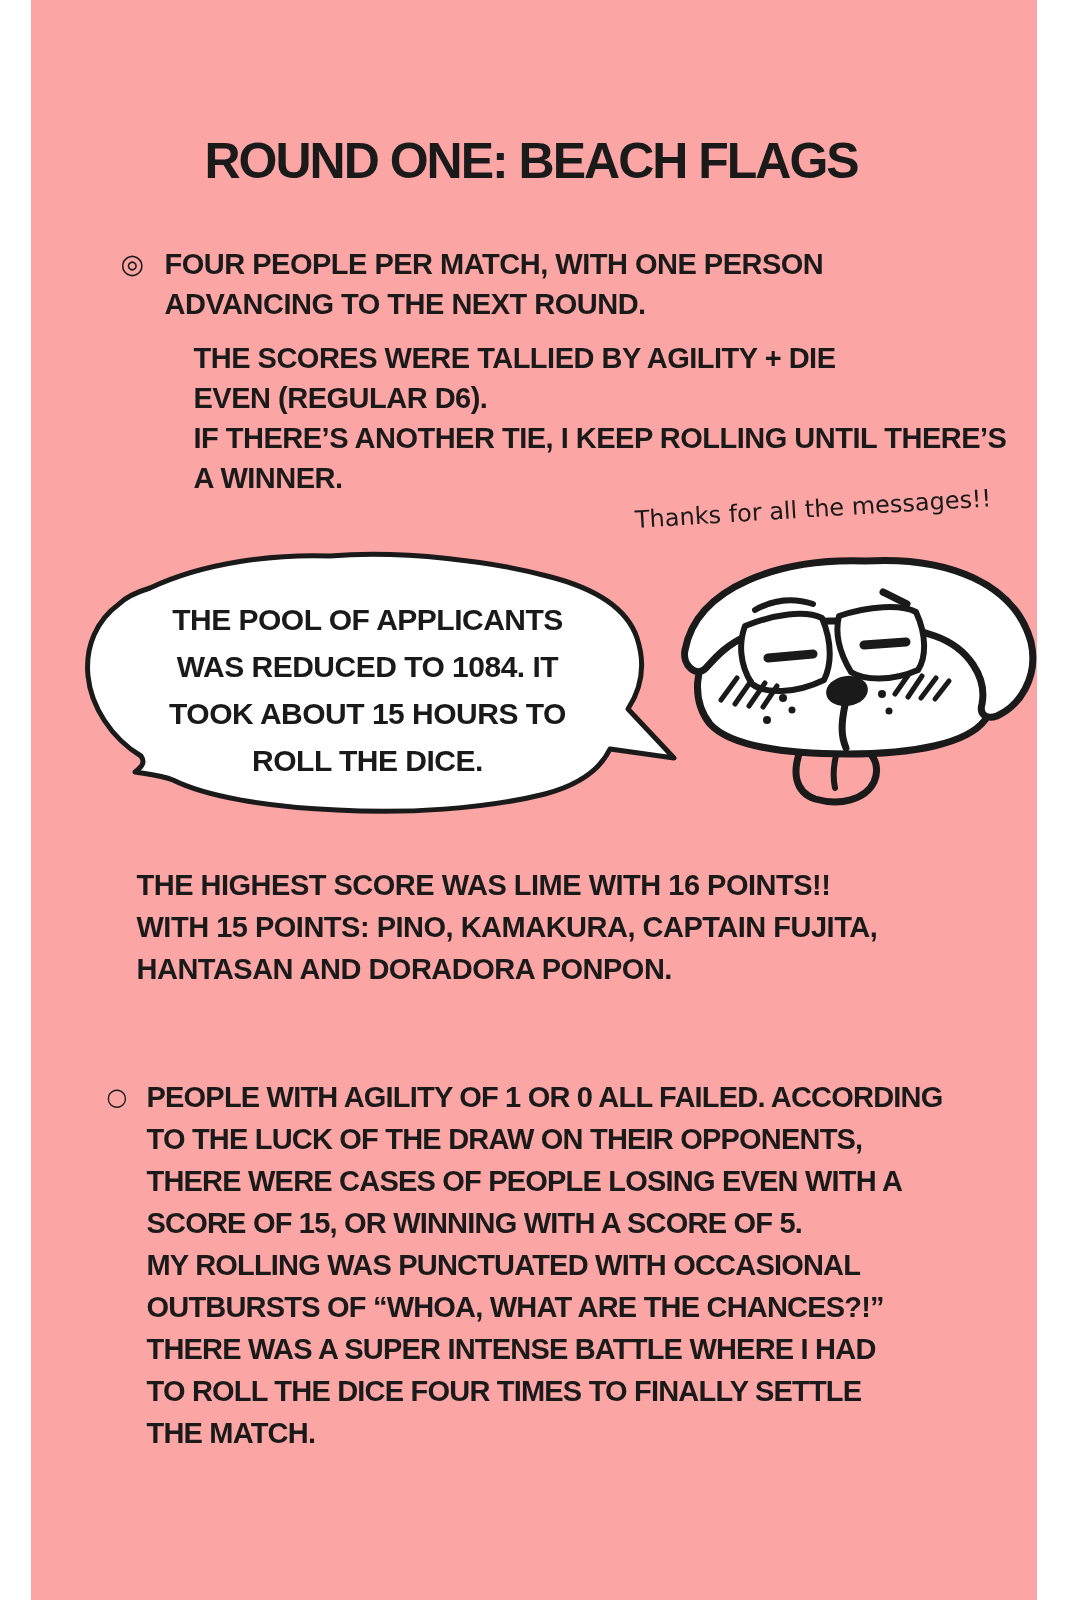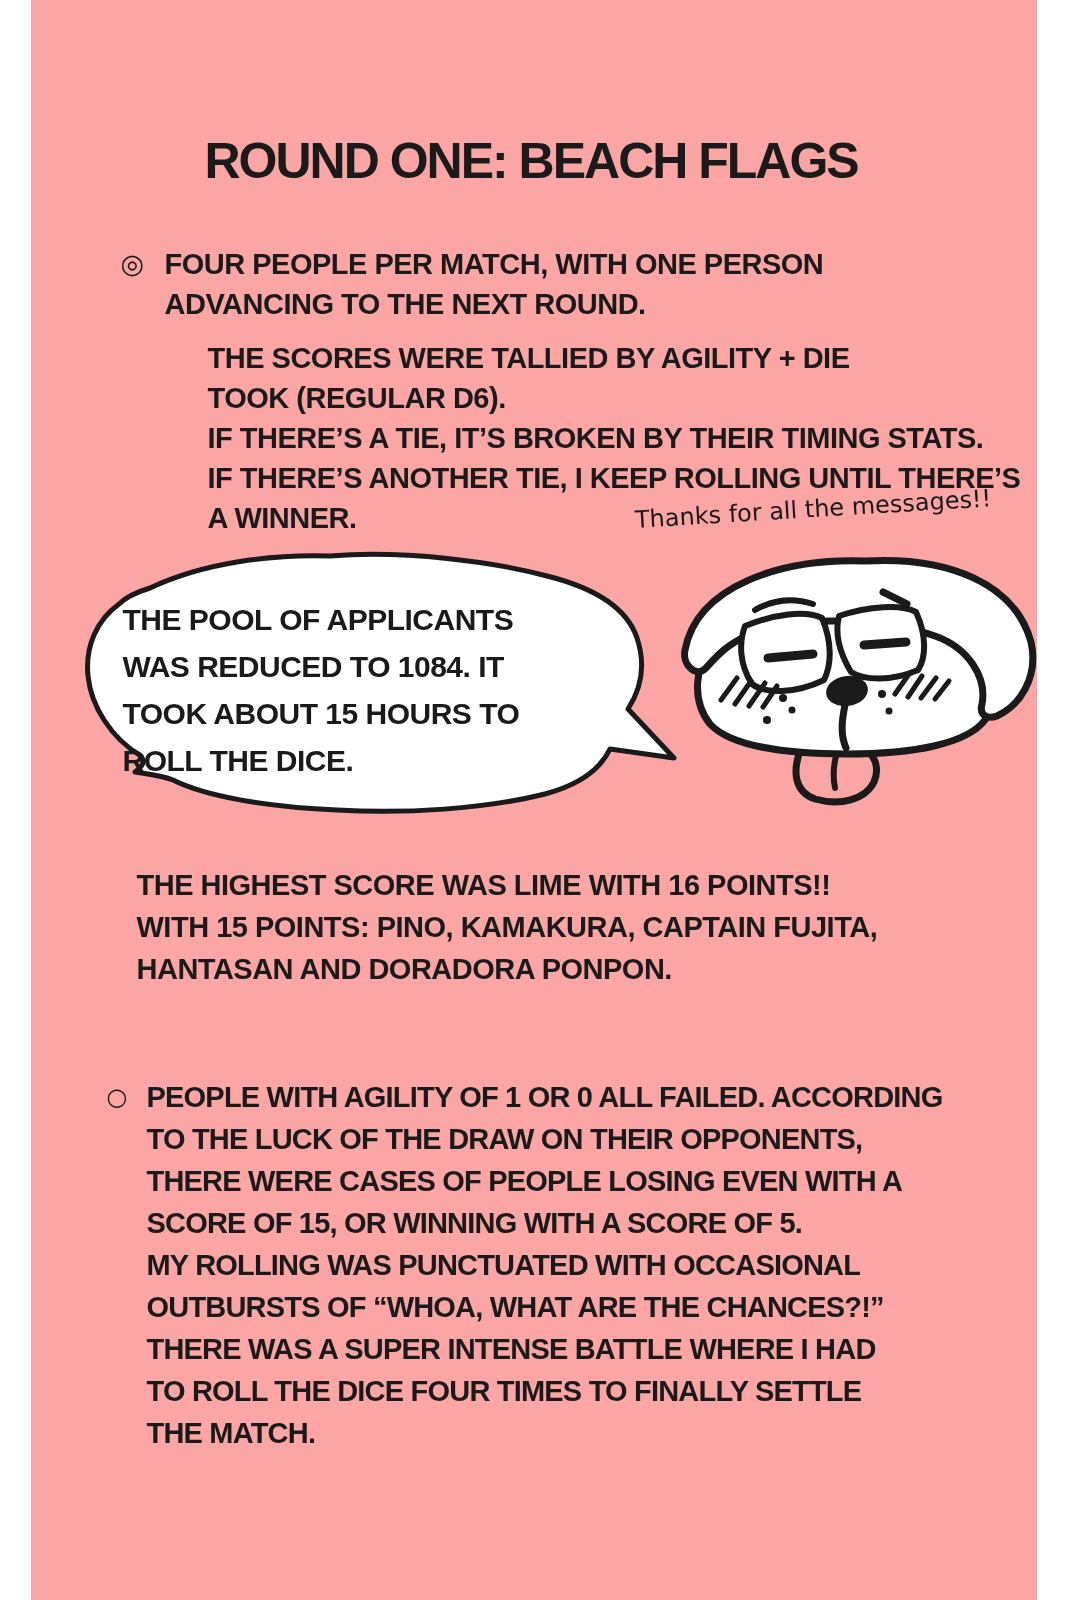--- a/index.html
+++ b/index.html
@@ -26,35 +26,35 @@
   .marker{
     flex:none;
     font-family:"DejaVu Sans",sans-serif;
     font-weight:bold;
   }
   .b1{left:90px;top:244px;}
   .b1 .marker{width:44px;font-size:27px;line-height:40px;}
   .b1 .lines,.rules,.results,.b2 .lines{font-size:29px;letter-spacing:-0.5px;}
   .b1 .lines{line-height:40px;}
 
-  .rules{left:177px;top:338px;line-height:40px;}
+  .rules{left:163px;top:338px;line-height:40px;}
 
   .thanks{
     left:604px;top:506px;width:400px;
     font-family:"DejaVu Sans",sans-serif;
     font-size:24px;font-weight:normal;color:#1a1a1a;
     transform:rotate(-3.5deg);transform-origin:left center;
     white-space:nowrap;
   }
 
   .bubble-svg{left:44px;top:546px;}
   .bubble-text{
     left:92px;top:596px;width:490px;
     font-size:30px;line-height:47px;letter-spacing:-0.5px;
-    text-align:left;
+    text-align:center;
   }
 
   .dog-svg{left:624px;top:548px;}
 
   .results{left:106px;top:864px;line-height:42px;}
 
   .b2{left:76px;top:1076px;}
   .b2 .marker{width:40px;font-size:24px;line-height:42px;}
   .b2 .lines{line-height:42px;letter-spacing:-0.8px;}
 
@@ -71,22 +71,21 @@
   <div class="abs bullet b1">
     <div class="marker">◎</div>
     <div class="lines comic">
       <div class="line">FOUR PEOPLE PER MATCH, WITH ONE PERSON</div>
       <div class="line">ADVANCING TO THE NEXT ROUND.</div>
     </div>
   </div>
 
   <div class="abs rules comic">
     <div class="line">THE SCORES WERE TALLIED BY AGILITY + DIE</div>
-    <div class="line">TOOK (REGULAR D6).</div>
-    <div class="line">IF THERE’S A TIE, IT’S BROKEN BY THEIR TIMING STATS.</div>
+    <div class="line">EVEN (REGULAR D6).</div>
     <div class="line">IF THERE’S ANOTHER TIE, I KEEP ROLLING UNTIL THERE’S</div>
     <div class="line">A WINNER.</div>
   </div>
 
   <div class="abs thanks">Thanks for all the messages!!</div>
 
   <svg class="abs bubble-svg" width="620" height="280" viewBox="0 0 620 280">
     <path d="M 75 42
              C 130 16, 200 8, 255 10
              C 330 4, 420 16, 472 30

